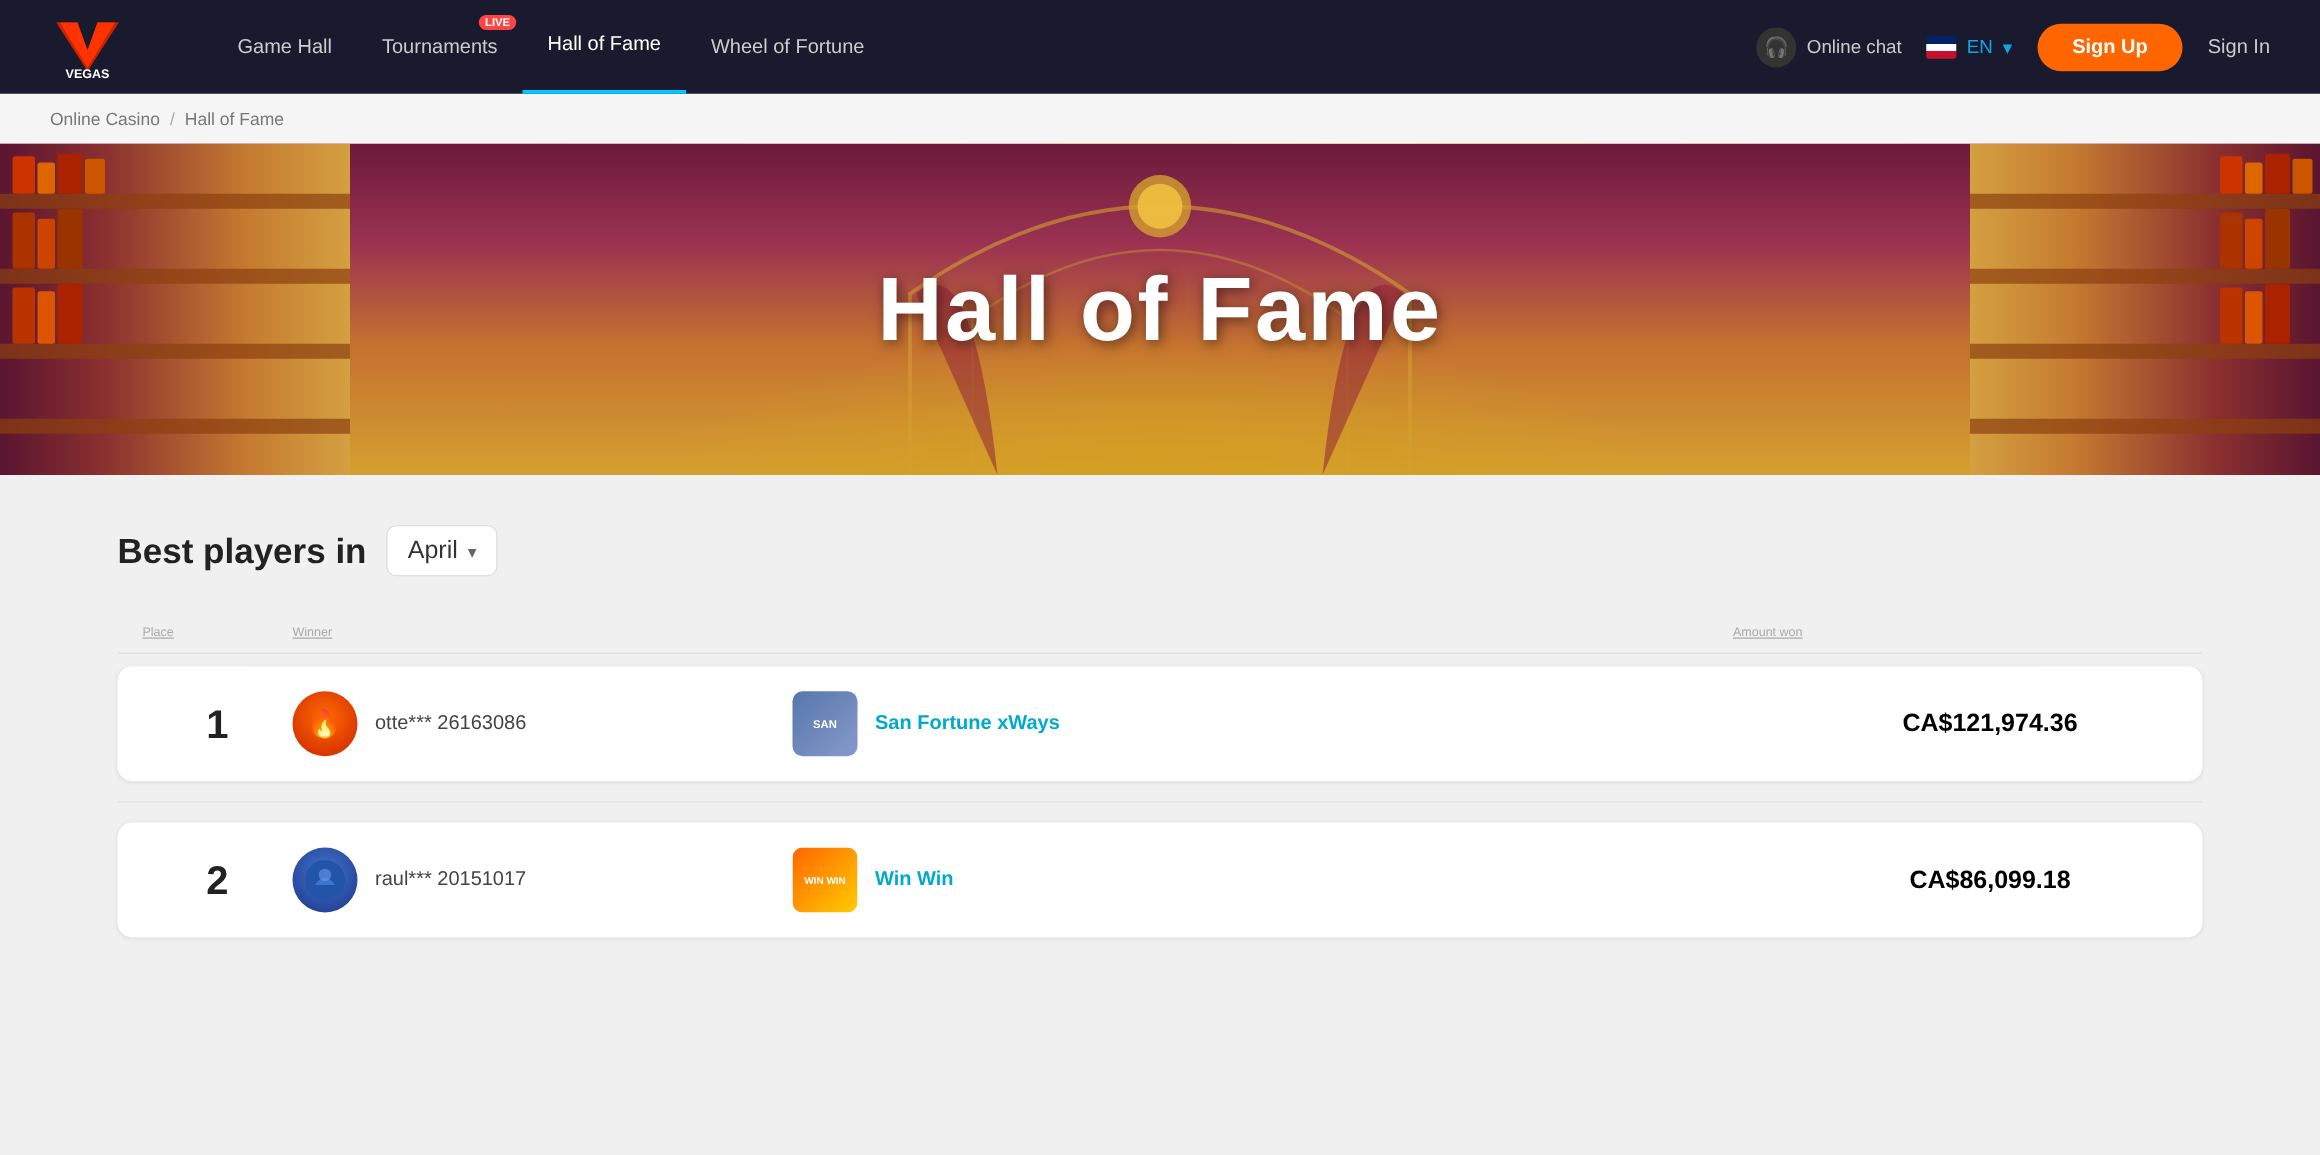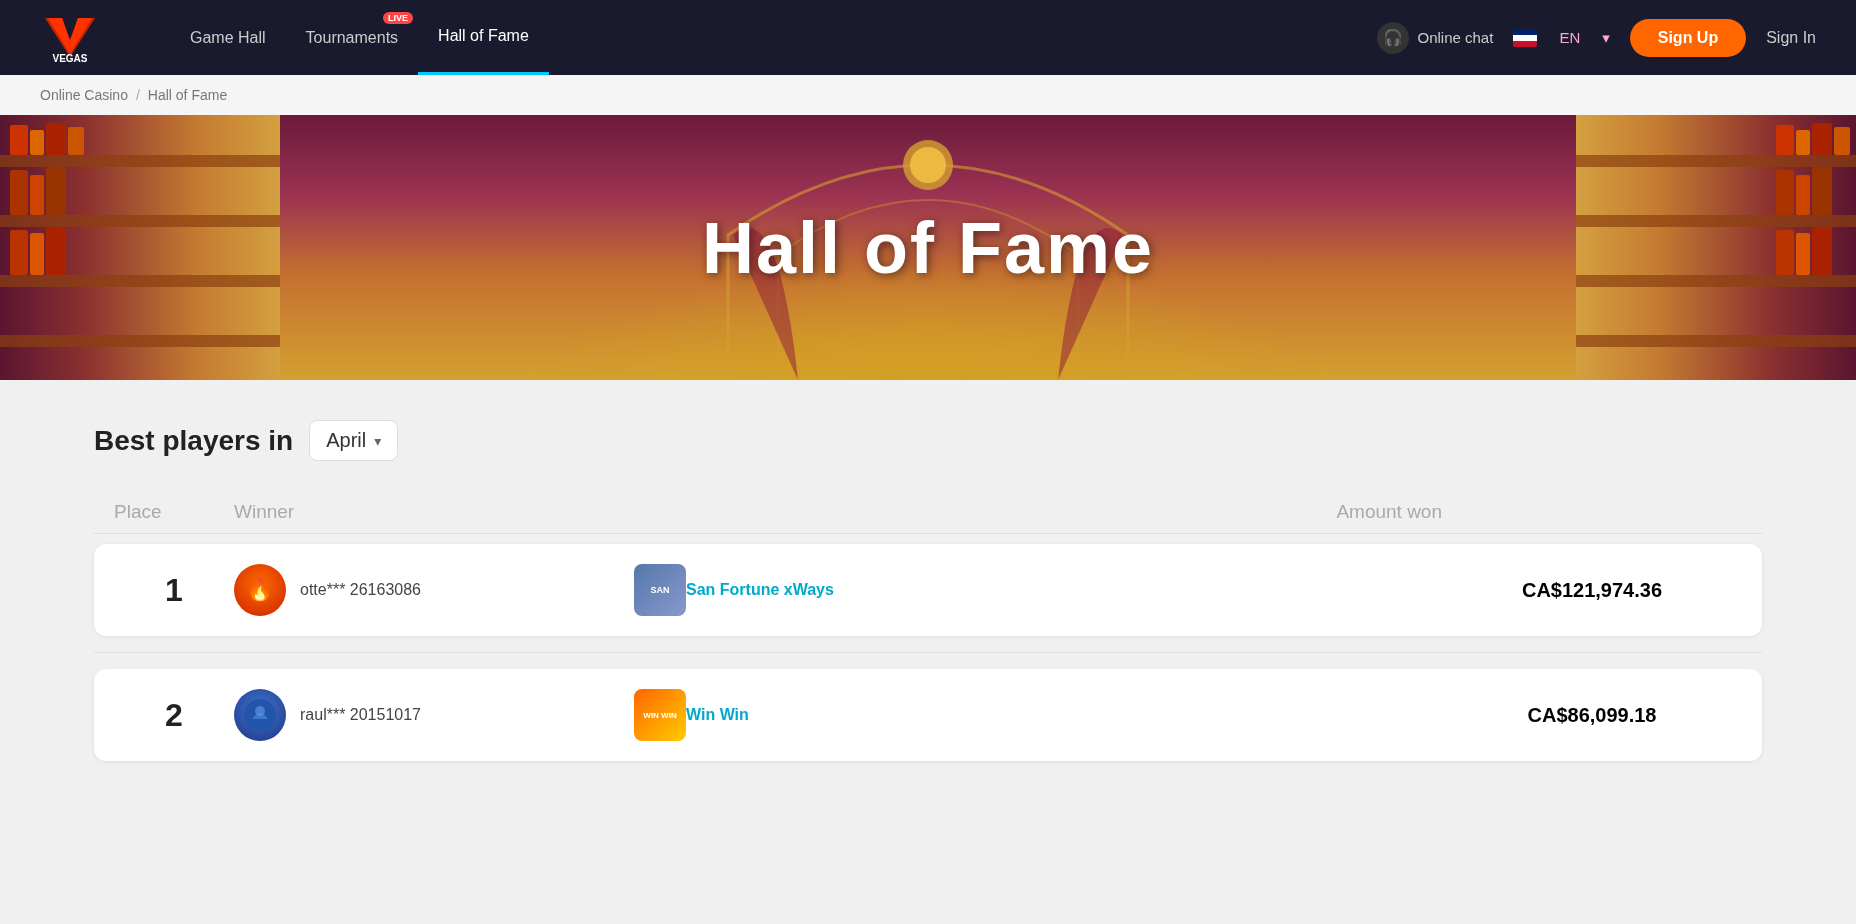--- a/index.html
+++ b/index.html
@@ -78,22 +78,22 @@
       background: #333;
       border-radius: 50%;
       display: flex;
       align-items: center;
       justify-content: center;
       font-size: 16px;
     }
     .lang-selector {
       display: flex;
       align-items: center;
-      gap: 22px;
-      color: #f9a8d4;
+      gap: 8px;
+      color: #0ea5e9;
       cursor: pointer;
       font-size: 15px;
     }
     .flag-icon {
       width: 24px;
       height: 18px;
       background: linear-gradient(180deg, #012169 33%, #fff 33%, #fff 66%, #c8102e 66%);
       border-radius: 2px;
       position: relative;
       overflow: hidden;
@@ -198,24 +198,25 @@
       cursor: pointer;
       font-size: 20px;
       color: #333;
     }
     .month-selector .chevron { color: #666; font-size: 14px; }
     .table-header {
       display: grid;
       grid-template-columns: 120px 400px 1fr 300px;
       padding: 10px 20px;
       color: #aaa;
-      font-size: 19px;
+      font-size: 10px;
       font-weight: normal;
       border-bottom: 1px solid #ddd;
       margin-bottom: 10px;
+      text-decoration: underline;
     }
     .table-header div { text-align: left; }
     .table-header .col-amount { text-align: right; }
 
     .player-row {
       display: grid;
       grid-template-columns: 120px 400px 1fr 300px;
       padding: 20px 20px;
       align-items: center;
       background: #fff;
@@ -251,20 +252,21 @@
       display: flex; align-items: center; justify-content: center;
       font-size: 22px;
     }
     .winner-name {
       font-size: 16px;
       color: #444;
     }
     .game-info {
       display: flex;
       align-items: center;
+      gap: 14px;
     }
     .game-thumb {
       width: 52px;
       height: 52px;
       border-radius: 8px;
       overflow: hidden;
       flex-shrink: 0;
     }
     .game-thumb-1 {
       background: linear-gradient(135deg, #5577aa, #8899cc);
@@ -310,20 +312,21 @@
     </svg>
   </div>
 
   <nav class="nav-links">
     <a class="nav-item">Game Hall</a>
     <a class="nav-item" style="position:relative;">
       <span>Tournaments</span>
       <span class="live-badge">LIVE</span>
     </a>
     <a class="nav-item active">Hall of Fame</a>
+    <a class="nav-item">Wheel of Fortune</a>
   </nav>
 
   <div class="header-right">
     <div class="online-chat">
       <div class="chat-icon">🎧</div>
       <span>Online chat</span>
     </div>
     <div class="lang-selector">
       <div class="flag-icon"></div>
       <span>EN</span>

